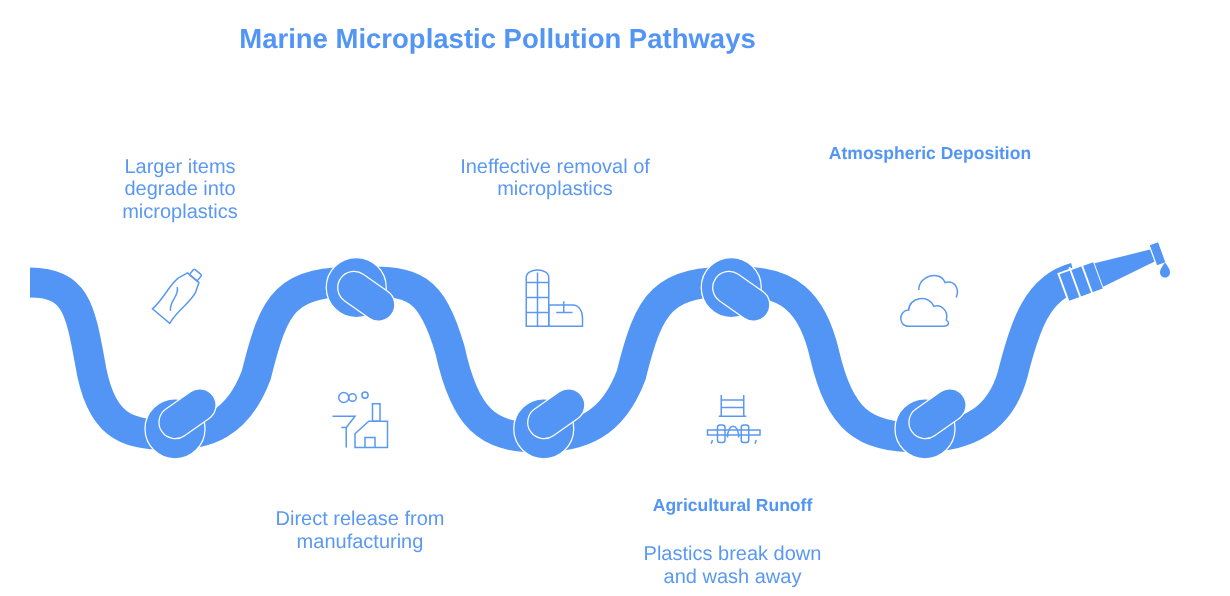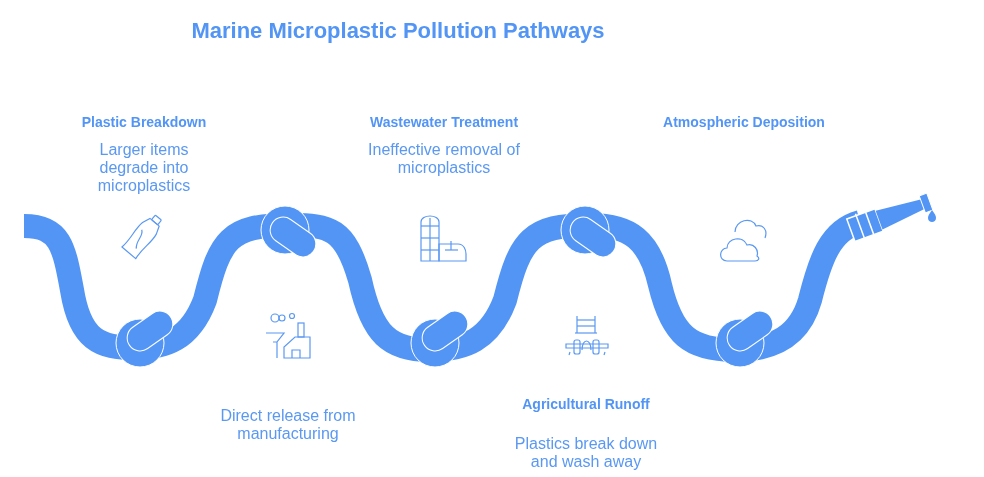--- a/index.html
+++ b/index.html
@@ -11,28 +11,26 @@
   .label h3 { margin: 0; font-size: 14px; font-weight: bold; color: #5295f5; }
   .label p { margin: 11px 0 0 0; font-size: 16px; line-height: 18px; color: #5a98f2; }
   svg.rope { position: absolute; left: 0; top: 0; }
 </style>
 </head>
 <body>
 
 <h1 class="title">Marine Microplastic Pollution Pathways</h1>
 
 <div class="label" style="left:44px; top:114px;">
-  <h3>Plastic Breakdown</h3>
   <p style="padding:0 25px;">Larger items degrade into microplastics</p>
 </div>
 <div class="label" style="left:188px; top:396px;">
   <p style="padding:0 30px;">Direct release from manufacturing</p>
 </div>
 <div class="label" style="left:344px; top:114px;">
-  <h3>Wastewater Treatment</h3>
   <p style="padding:0 20px;text-align:center;">Ineffective removal of microplastics</p>
 </div>
 <div class="label" style="left:486px; top:396px;">
   <h3>Agricultural Runoff</h3>
   <p style="padding:0 18px;margin-top:23px;">Plastics break down and wash away</p>
 </div>
 <div class="label" style="left:644px; top:114px;">
   <h3>Atmospheric Deposition</h3>
 </div>
 

